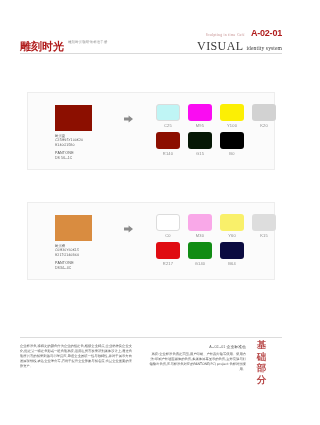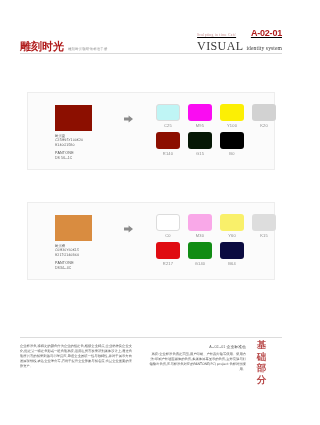--- a/index.html
+++ b/index.html
@@ -8,33 +8,33 @@
     background: #ffffff;
     font-family: "Liberation Sans", "DejaVu Sans", sans-serif;
     overflow: hidden;
   }
   .page { position: relative; width: 300px; height: 425px; background: #fff; }
 
   
   .header {
     position: absolute; left: 20px; top: 28px; width: 262px; height: 26px;
   }
-  .hdr-left { position: absolute; left: 0; bottom: 2px; display: flex; align-items: flex-end; gap: 4px; }
+  .hdr-left { position: absolute; left: 0; bottom: 2px; display: flex; align-items: flex-start; gap: 4px; }
   .brand-cn {
     font-family: "DejaVu Sans", sans-serif;
     font-size: 11px; font-weight: bold; color: #b01c1c; letter-spacing: 0px;
     line-height: 1;
   }
   .brand-sub {
     font-family: "DejaVu Sans", sans-serif;
     font-size: 3.4px; color: #8a8a8a; letter-spacing: .2px; white-space: nowrap;
     transform: translateY(-1px);
   }
   .hdr-right { position: absolute; right: 0; top: 0; text-align: right; }
-  .hdr-r-top { display: flex; align-items: baseline; justify-content: space-between; gap: 6px; text-decoration: underline; }
+  .hdr-r-top { display: flex; align-items: baseline; justify-content: flex-end; gap: 6px; }
   .sculpt {
     font-family: "Liberation Serif", serif;
     font-size: 3.6px; color: #c38b8b; letter-spacing: .3px; white-space: nowrap;
   }
   .code {
     font-family: "Liberation Sans", sans-serif;
     font-size: 9px; font-weight: bold; color: #b01c1c; letter-spacing: -.2px;
   }
   .hdr-r-bot { display: flex; align-items: baseline; justify-content: flex-end; gap: 3px; margin-top: 1px; }
   .vis-main {

